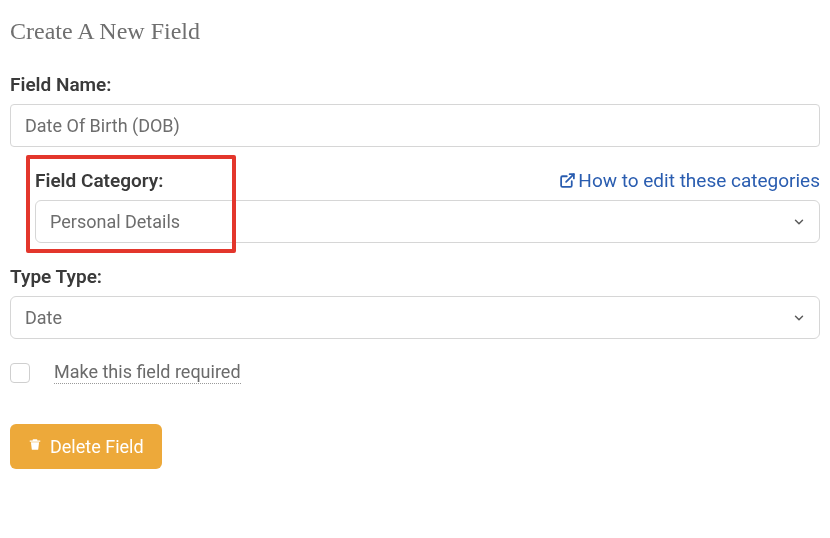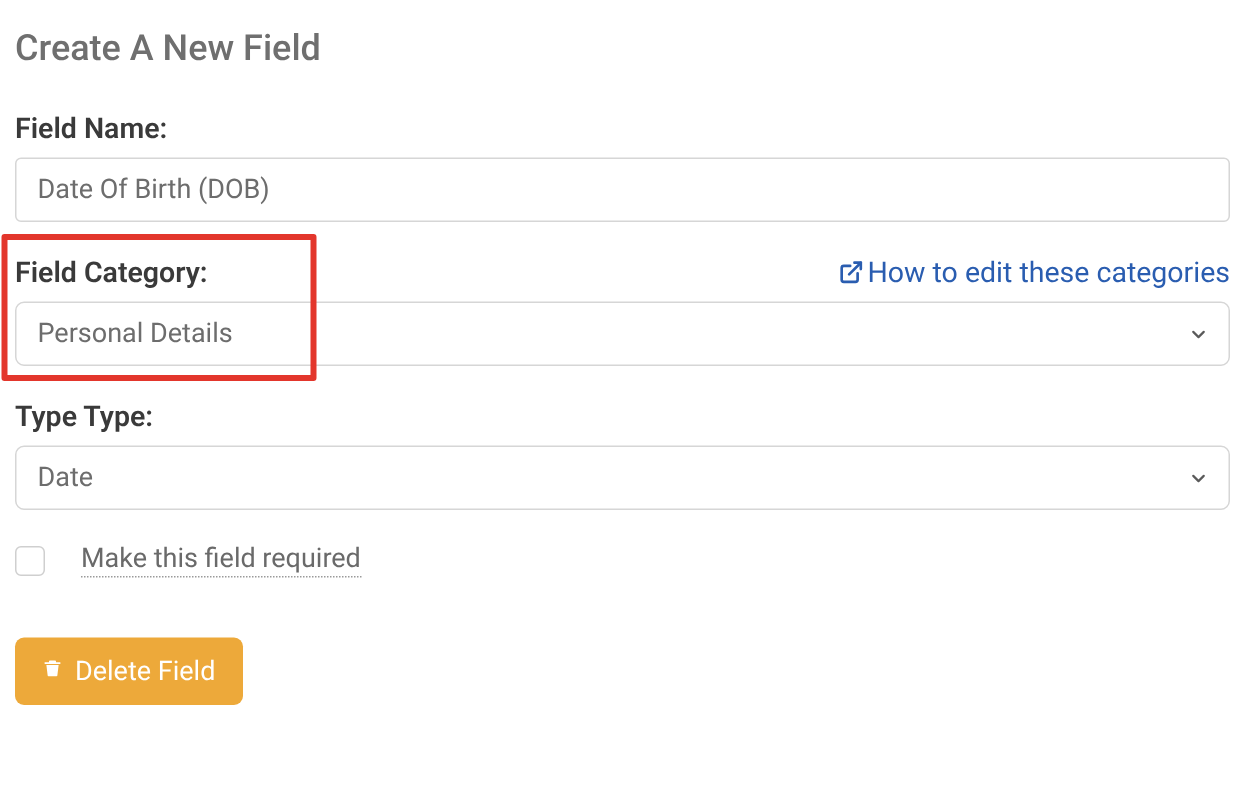--- a/index.html
+++ b/index.html
@@ -13,20 +13,21 @@
       padding: 12px 10px;
       width: 830px;
       color: #4a4a4a;
     }
     .page-title {
       font-size: 24px;
       font-weight: 500;
       color: #6f6f6f;
       margin-bottom: 28px;
       margin-top: 6px;
+      font-family: Liberation Serif, serif;
     }
     .form-group {
       margin-bottom: 22px;
       position: relative;
     }
     .label-row {
       display: flex;
       justify-content: space-between;
       align-items: center;
       margin-bottom: 8px;
@@ -131,20 +132,21 @@
       cursor: pointer;
       font-family: inherit;
     }
     .trash-icon svg {
       width: 14px;
       height: 16px;
       display: block;
     }
     .category-highlight-wrap {
       position: relative;
+      margin-left: 25px;
     }
   </style>
 </head>
 <body>
 
 
 
 <h1 class="page-title">Create A New Field</h1>
 
 

